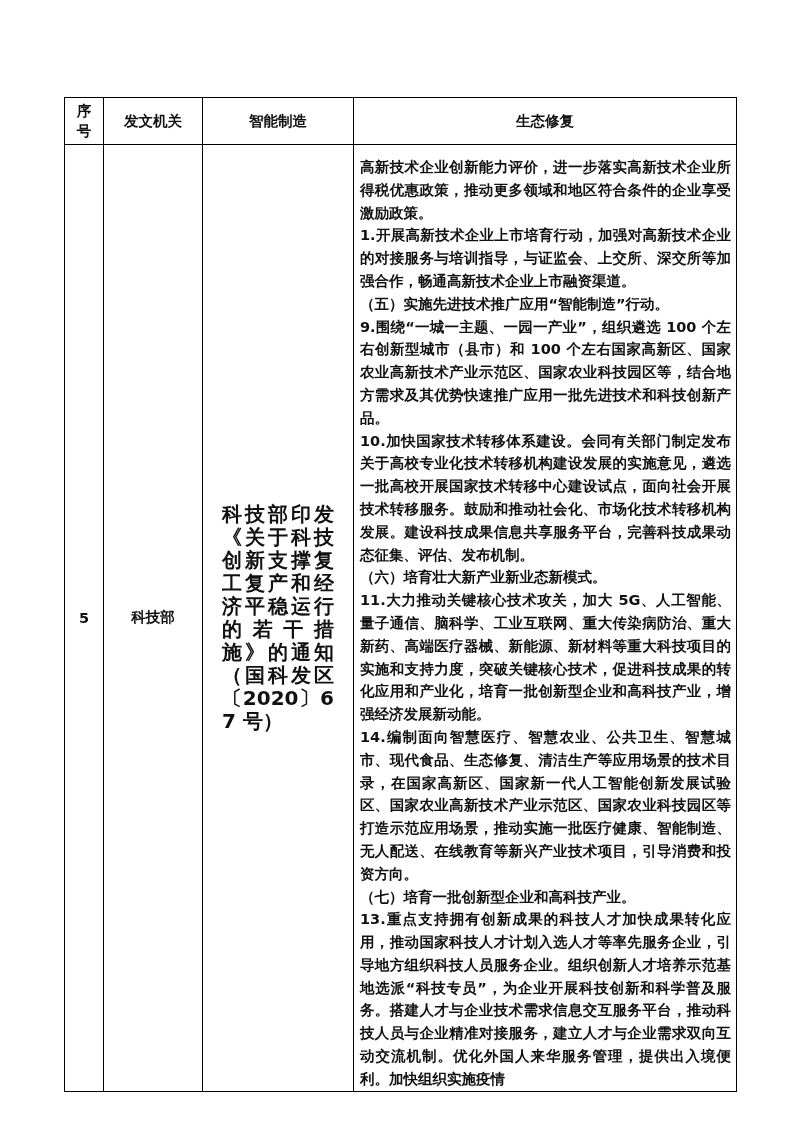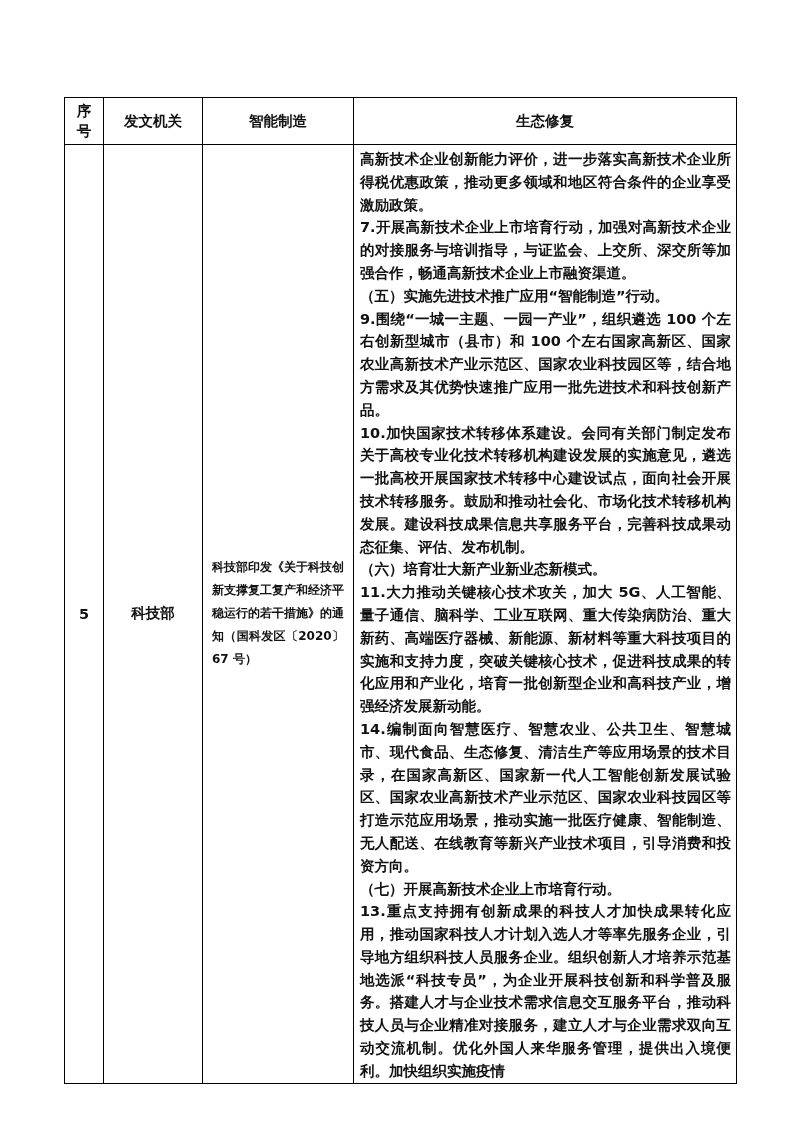--- a/index.html
+++ b/index.html
@@ -43,29 +43,29 @@
   }
   .doc-table tbody tr { height: 868px; }
   td.cell-serial, td.cell-agency {
     text-align: center;
     vertical-align: middle;
     font-size: 14.5px;
   }
   td.cell-docname {
     vertical-align: middle;
     text-align: justify;
-    padding: 0 9px;
-    font-size: 12px;
+    padding: 0 19px;
+    font-size: 20px;
     line-height: 23px;
     word-break: break-all;
   }
   td.cell-content {
     vertical-align: top;
     text-align: justify;
-    padding: 3px 5px 0 6px;
+    padding: 11px 5px 0 6px;
     font-size: 14.5px;
     line-height: 22.8px;
     word-break: break-all;
   }
   .para {
     margin: 0;
     text-align: justify;
     word-break: break-all;
   }
   .page-number {
@@ -99,28 +99,28 @@
         <th><span>生态修复</span></th>
       </tr>
     </thead>
     <tbody>
       <tr>
         <td class="cell-serial">5</td>
         <td class="cell-agency">科技部</td>
         <td class="cell-docname">科技部印发《关于科技创新支撑复工复产和经济平稳运行的若干措施》的通知（国科发区〔2020〕67 号）</td>
         <td class="cell-content">
             <div class="para">高新技术企业创新能力评价，进一步落实高新技术企业所得税优惠政策，推动更多领域和地区符合条件的企业享受激励政策。</div>
-            <div class="para">7.开展高新技术企业上市培育行动，加强对高新技术企业的对接服务与培训指导，与证监会、上交所、深交所等加强合作，畅通高新技术企业上市融资渠道。</div>
+            <div class="para">1.开展高新技术企业上市培育行动，加强对高新技术企业的对接服务与培训指导，与证监会、上交所、深交所等加强合作，畅通高新技术企业上市融资渠道。</div>
             <div class="para">（五）实施先进技术推广应用“智能制造”行动。</div>
             <div class="para">9.围绕“一城一主题、一园一产业”，组织遴选 100 个左右创新型城市（县市）和 100 个左右国家高新区、国家农业高新技术产业示范区、国家农业科技园区等，结合地方需求及其优势快速推广应用一批先进技术和科技创新产品。</div>
             <div class="para">10.加快国家技术转移体系建设。会同有关部门制定发布关于高校专业化技术转移机构建设发展的实施意见，遴选一批高校开展国家技术转移中心建设试点，面向社会开展技术转移服务。鼓励和推动社会化、市场化技术转移机构发展。建设科技成果信息共享服务平台，完善科技成果动态征集、评估、发布机制。</div>
             <div class="para">（六）培育壮大新产业新业态新模式。</div>
             <div class="para">11.大力推动关键核心技术攻关，加大 5G、人工智能、量子通信、脑科学、工业互联网、重大传染病防治、重大新药、高端医疗器械、新能源、新材料等重大科技项目的实施和支持力度，突破关键核心技术，促进科技成果的转化应用和产业化，培育一批创新型企业和高科技产业，增强经济发展新动能。</div>
             <div class="para">14.编制面向智慧医疗、智慧农业、公共卫生、智慧城市、现代食品、生态修复、清洁生产等应用场景的技术目录，在国家高新区、国家新一代人工智能创新发展试验区、国家农业高新技术产业示范区、国家农业科技园区等打造示范应用场景，推动实施一批医疗健康、智能制造、无人配送、在线教育等新兴产业技术项目，引导消费和投资方向。</div>
-            <div class="para">（七）开展高新技术企业上市培育行动。</div>
+            <div class="para">（七）培育一批创新型企业和高科技产业。</div>
             <div class="para">13.重点支持拥有创新成果的科技人才加快成果转化应用，推动国家科技人才计划入选人才等率先服务企业，引导地方组织科技人员服务企业。组织创新人才培养示范基地选派“科技专员”，为企业开展科技创新和科学普及服务。搭建人才与企业技术需求信息交互服务平台，推动科技人员与企业精准对接服务，建立人才与企业需求双向互动交流机制。优化外国人来华服务管理，提供出入境便利。加快组织实施疫情</div>
           </td>
       </tr>
     </tbody>
   </table>
 
 
 </div>
 
 </body></html>

